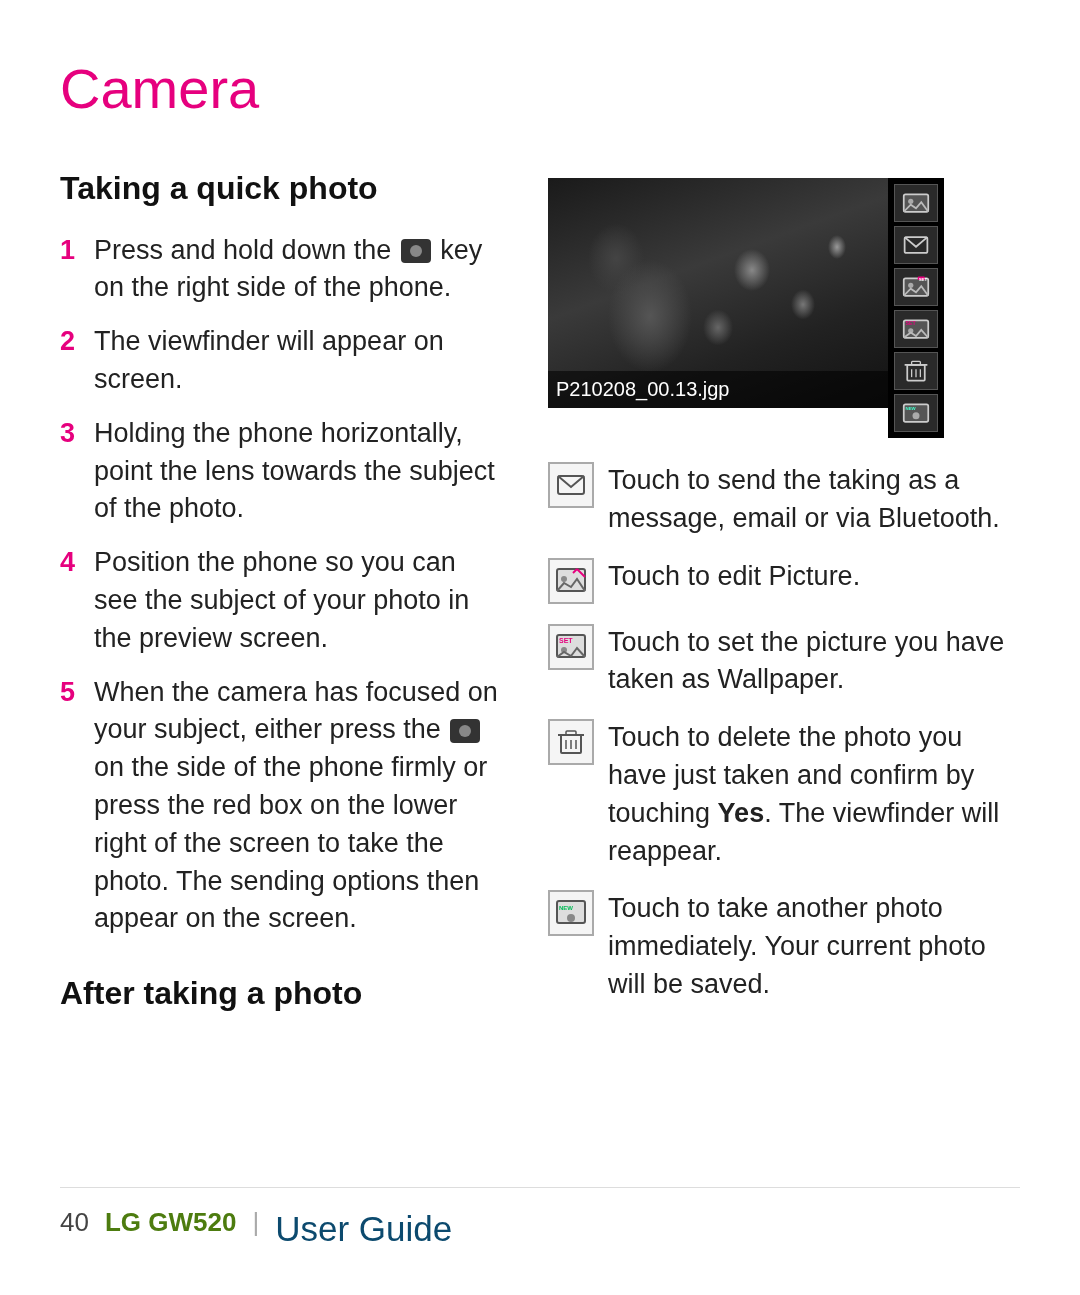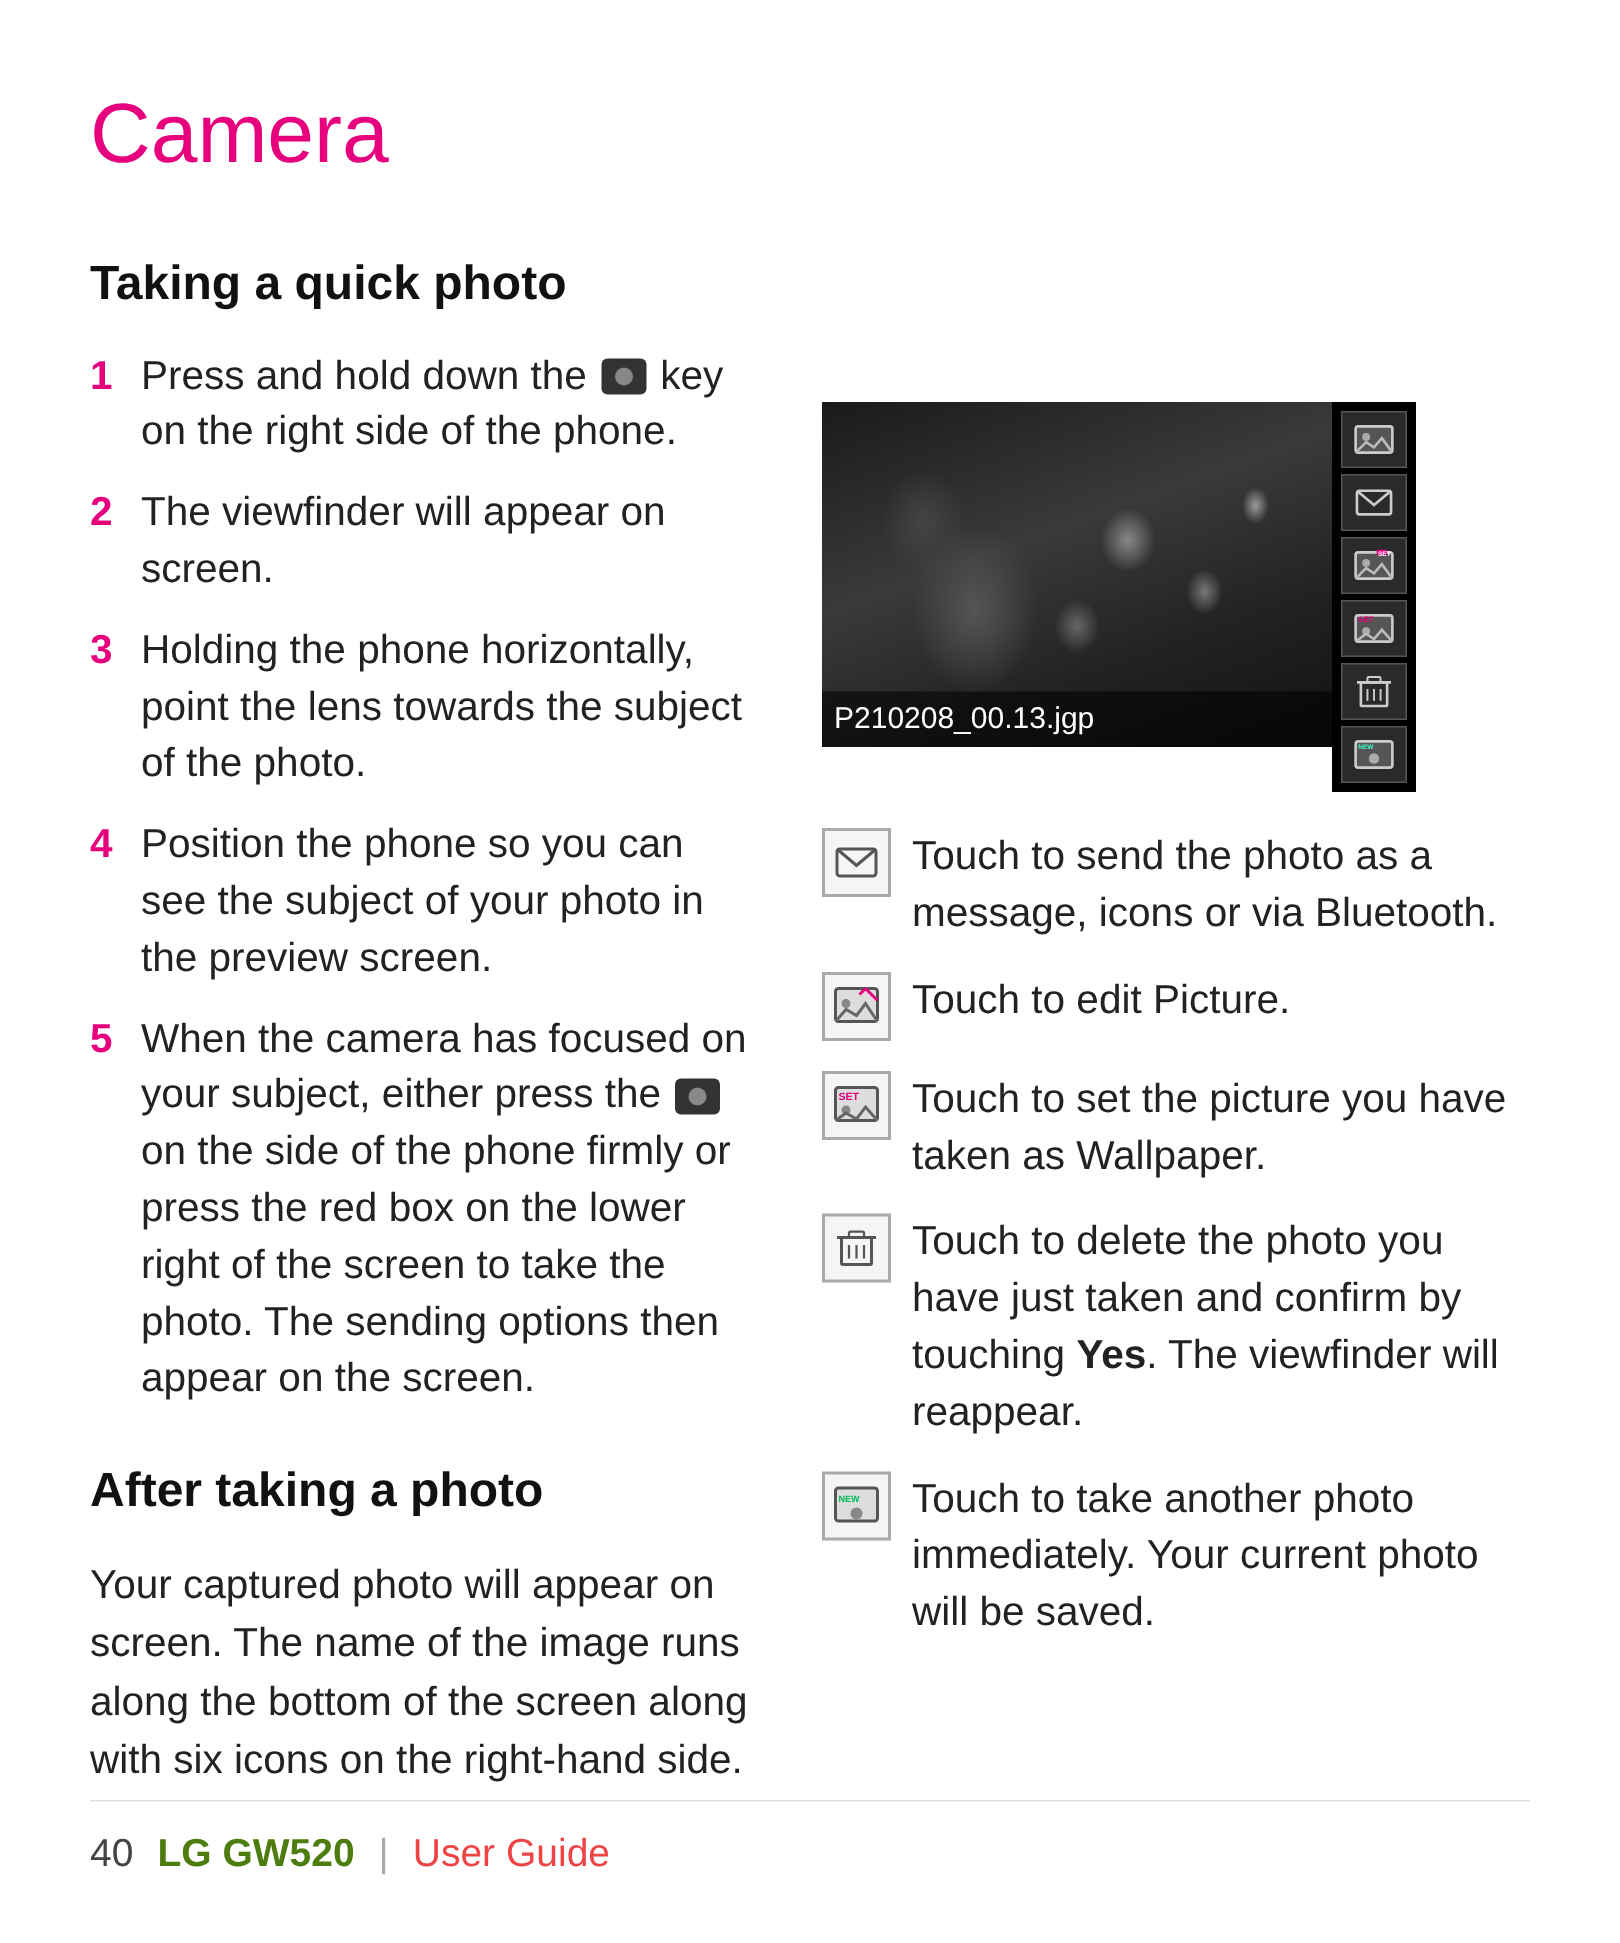--- a/index.html
+++ b/index.html
@@ -217,22 +217,22 @@
       font-size: 26px;
       font-weight: bold;
     }
 
     .footer-divider {
       color: #aaa;
       font-size: 26px;
     }
 
     .footer-guide {
-      font-size: 26px;
-      color: #ef4444;
+      font-size: 35px;
+      color: #0c4a6e;
     }
   </style>
 </head>
 <body>
 
 <h1 class="page-title">Camera</h1>
 
 <div class="two-col">
 
   <div class="left-col">
@@ -265,21 +265,20 @@
 
       <li>
         <span class="num">5</span>
         <span class="list-text">
           When the camera has focused on your subject, either press the <span class="camera-icon-inline"></span> on the side of the phone firmly or press the red box on the lower right of the screen to take the photo. The sending options then appear on the screen.
         </span>
       </li>
     </ol>
 
     <h2 class="section-heading">After taking a photo</h2>
-    <p class="section-body">Your captured photo will appear on screen. The name of the image runs along the bottom of the screen along with six icons on the right-hand side.</p>
 
   </div>
 
   <div class="right-col">
 
     <div class="camera-ui">
       <div class="camera-preview">
         <div class="camera-preview-inner"></div>
         <div class="camera-preview-label">P210208_00.13.jgp</div>
       </div>
@@ -341,21 +340,21 @@
     </div>
 
 
     <div class="icon-row">
       <div class="icon-box">
         <svg viewBox="0 0 32 32" fill="none" xmlns="http://www.w3.org/2000/svg">
           <rect x="3" y="7" width="26" height="18" rx="2" stroke="#555" stroke-width="2" fill="none"></rect>
           <polyline points="3,7 16,18 29,7" stroke="#555" stroke-width="2" fill="none"></polyline>
         </svg>
       </div>
-      <span class="icon-desc">Touch to send the photo as a message, icons or via Bluetooth.</span>
+      <span class="icon-desc">Touch to send the taking as a message, email or via Bluetooth.</span>
     </div>
 
     <div class="icon-row">
       <div class="icon-box">
         <svg viewBox="0 0 32 32" fill="none" xmlns="http://www.w3.org/2000/svg">
           <rect x="2" y="4" width="28" height="22" rx="2" stroke="#555" stroke-width="2" fill="#ddd"></rect>
           <circle cx="9" cy="14" r="3" fill="#888"></circle>
           <polyline points="2,26 9,18 16,22 22,14 30,26" stroke="#666" stroke-width="2" fill="none"></polyline>
           <line x1="22" y1="4" x2="30" y2="12" stroke="#e6007e" stroke-width="2"></line>
           <line x1="22" y1="4" x2="18" y2="8" stroke="#e6007e" stroke-width="2"></line>

